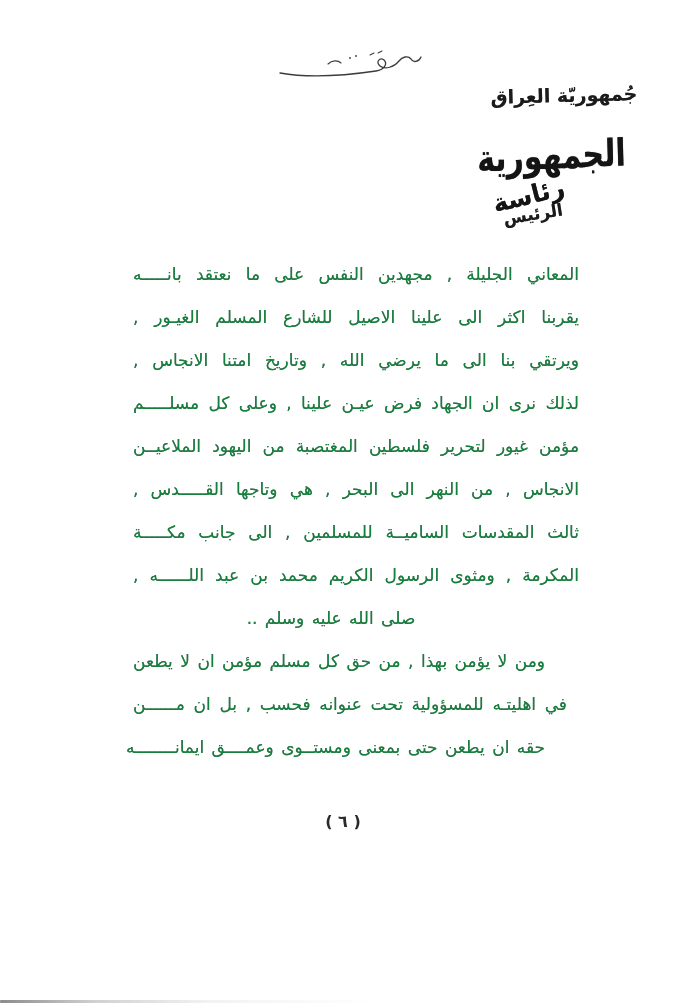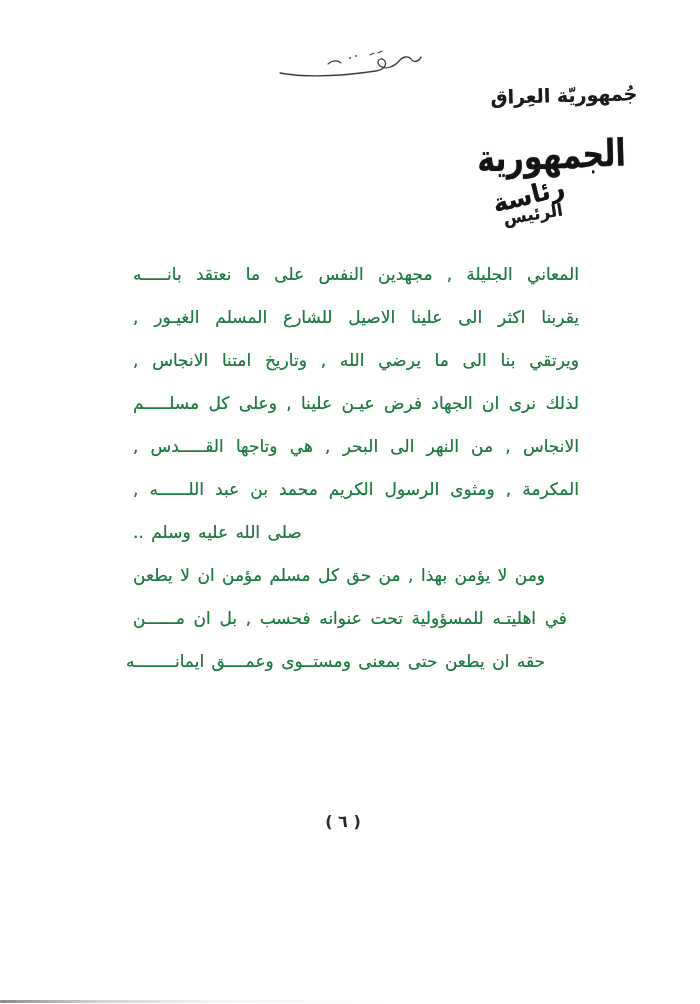--- a/index.html
+++ b/index.html
@@ -45,21 +45,21 @@
 
   
   .bodytext {
     position:absolute; left:133px; top:253px; width:446px;
     direction:rtl; color:#15803d;
     font-size:17px; font-weight:400; word-spacing:2px;
     text-shadow:0 0 0.5px rgba(25,25,25,.55);
   }
   .line { height:43px; line-height:43px; white-space:nowrap; }
   .just { text-align:justify; text-align-last:justify; white-space:normal; }
-  .short { text-align:left; }
+  .short { text-align:center; }
   .ind-a { padding-right:50px; }
   .ind-b { padding-right:34px; }
   .ind-c { padding-right:12px; }
 
   .pagenum {
     position:absolute; left:0; top:812px; width:700px;
     text-align:center; direction:rtl;
     font-size:16px; font-weight:700; color:#2a2a2a;
     transform:translateX(-7px);
     letter-spacing:6px;
@@ -94,21 +94,23 @@
     <span class="em1">رئاسة</span>
   </div>
 
   <div class="president">الرئيس</div>
 
   <div class="bodytext">
     <div class="line just">المعاني الجليلة , مجهدين النفس على ما نعتقد بانـــــه</div>
     <div class="line just">يقربنا اكثر الى علينا الاصيل للشارع المسلم الغيـور ,</div>
     <div class="line just">ويرتقي بنا الى ما يرضي الله , وتاريخ امتنا الانجاس ,</div>
     <div class="line just">لذلك نرى ان الجهاد فرض عيـن علينا , وعلى كل مسلـــــم</div>
+    <div class="line just">مؤمن غيور لتحرير فلسطين المغتصبة من اليهود الملاعيــن</div>
     <div class="line just">الانجاس , من النهر الى البحر , هي وتاجها القـــــدس ,</div>
+    <div class="line just">ثالث المقدسات الساميــة للمسلمين , الى جانب مكـــــة</div>
     <div class="line just">المكرمة , ومثوى الرسول الكريم محمد بن عبد اللــــــه ,</div>
     <div class="line short ind-a">صلى الله عليه وسلم ..</div>
     <div class="line just ind-b">ومن لا يؤمن بهذا , من حق كل مسلم مؤمن ان لا يطعن</div>
     <div class="line just ind-c">في اهليتـه للمسؤولية تحت عنوانه فحسب , بل ان مــــــن</div>
     <div class="line short ind-b">حقه ان يطعن حتى بمعنى ومستــوى وعمــــق ايمانــــــــه</div>
   </div>
 
   <div class="pagenum">( ٦ )</div>
 
   <div class="scan-edge"></div>

